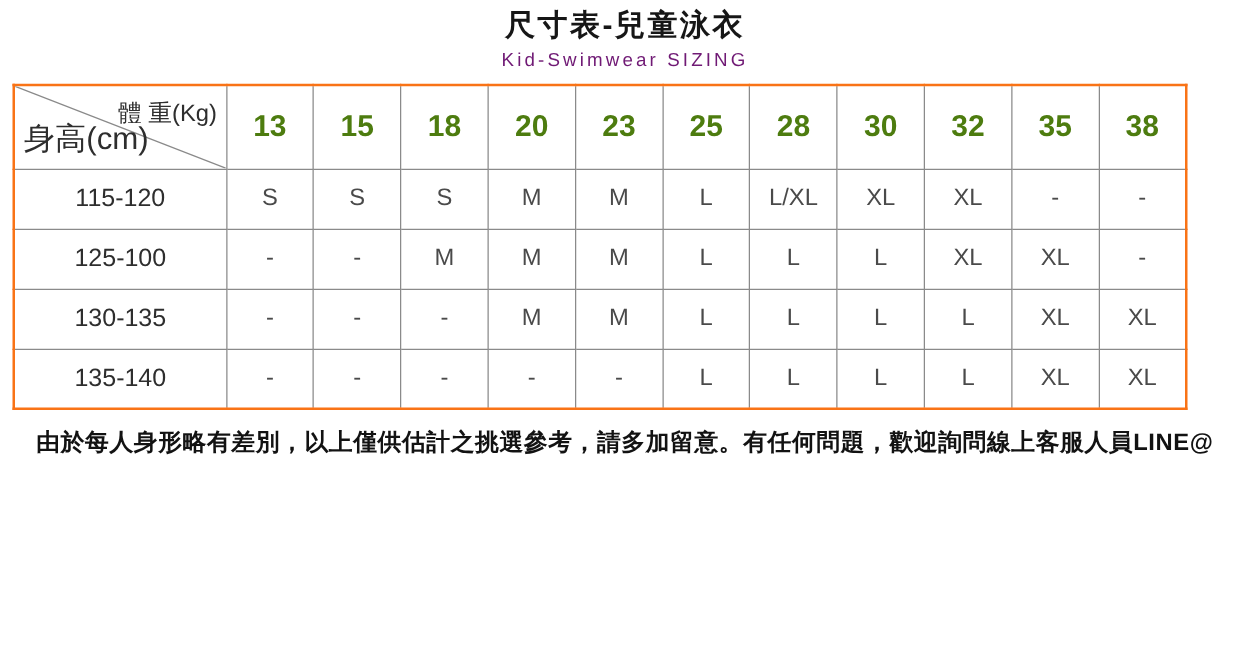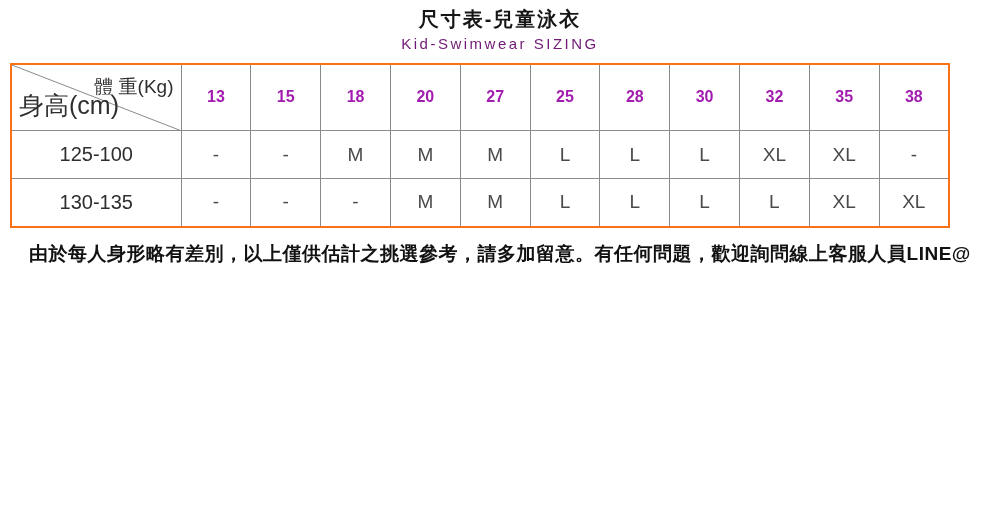--- a/index.html
+++ b/index.html
@@ -6,21 +6,21 @@
     margin: 0;
     padding: 0;
     width: 1000px;
     height: 525px;
     background: #ffffff;
     font-family: "Liberation Sans", sans-serif;
     overflow: hidden;
   }
   .page-title {
     text-align: center;
-    font-size: 20px;
+    font-size: 24px;
     font-weight: bold;
     letter-spacing: 2px;
     color: #161616;
     padding-top: 7px;
     line-height: 1.2;
   }
   .page-subtitle {
     text-align: center;
     font-size: 15px;
     letter-spacing: 2.5px;
@@ -39,23 +39,23 @@
     border: 1px solid #8a8a8a;
     text-align: center;
     vertical-align: middle;
     padding: 0;
     overflow: hidden;
   }
   .size-table thead tr { height: 67px; }
   .size-table tbody tr { height: 48px; }
   col.c-label { width: 170px; }
   th.num {
-    font-size: 16px;
+    font-size: 24px;
     font-weight: bold;
-    color: #a21caf;
+    color: #4d7c0f;
   }
   td.rl {
     font-size: 20px;
     font-weight: normal;
     color: #2e2e2e;
   }
   td.sz {
     font-size: 19px;
     font-weight: normal;
     color: #4a4a4a;
@@ -119,51 +119,79 @@
         <svg class="diag" viewBox="0 0 100 100" preserveAspectRatio="none">
           <line x1="0" y1="0" x2="100" y2="100" stroke="#8a8a8a" stroke-width="1" vector-effect="non-scaling-stroke"></line>
         </svg>
         <span class="w-label">體 重(Kg)</span>
         <span class="h-label">身高(cm)</span>
       </th>
       <th class="num">13</th>
       <th class="num">15</th>
       <th class="num">18</th>
       <th class="num">20</th>
-      <th class="num">27</th>
+      <th class="num">23</th>
       <th class="num">25</th>
       <th class="num">28</th>
       <th class="num">30</th>
       <th class="num">32</th>
       <th class="num">35</th>
       <th class="num">38</th>
     </tr>
   </thead>
   <tbody>
     <tr>
+      <td class="rl">115-120</td>
+      <td class="sz">S</td>
+      <td class="sz">S</td>
+      <td class="sz">S</td>
+      <td class="sz">M</td>
+      <td class="sz">M</td>
+      <td class="sz">L</td>
+      <td class="sz">L/XL</td>
+      <td class="sz">XL</td>
+      <td class="sz">XL</td>
+      <td class="sz">-</td>
+      <td class="sz">-</td>
+    </tr>
+    <tr>
       <td class="rl">125-100</td>
       <td class="sz">-</td>
       <td class="sz">-</td>
       <td class="sz">M</td>
       <td class="sz">M</td>
       <td class="sz">M</td>
       <td class="sz">L</td>
       <td class="sz">L</td>
       <td class="sz">L</td>
       <td class="sz">XL</td>
       <td class="sz">XL</td>
       <td class="sz">-</td>
     </tr>
     <tr>
       <td class="rl">130-135</td>
       <td class="sz">-</td>
       <td class="sz">-</td>
       <td class="sz">-</td>
       <td class="sz">M</td>
       <td class="sz">M</td>
+      <td class="sz">L</td>
+      <td class="sz">L</td>
+      <td class="sz">L</td>
+      <td class="sz">L</td>
+      <td class="sz">XL</td>
+      <td class="sz">XL</td>
+    </tr>
+    <tr>
+      <td class="rl">135-140</td>
+      <td class="sz">-</td>
+      <td class="sz">-</td>
+      <td class="sz">-</td>
+      <td class="sz">-</td>
+      <td class="sz">-</td>
       <td class="sz">L</td>
       <td class="sz">L</td>
       <td class="sz">L</td>
       <td class="sz">L</td>
       <td class="sz">XL</td>
       <td class="sz">XL</td>
     </tr>
   </tbody>
 </table>
 

